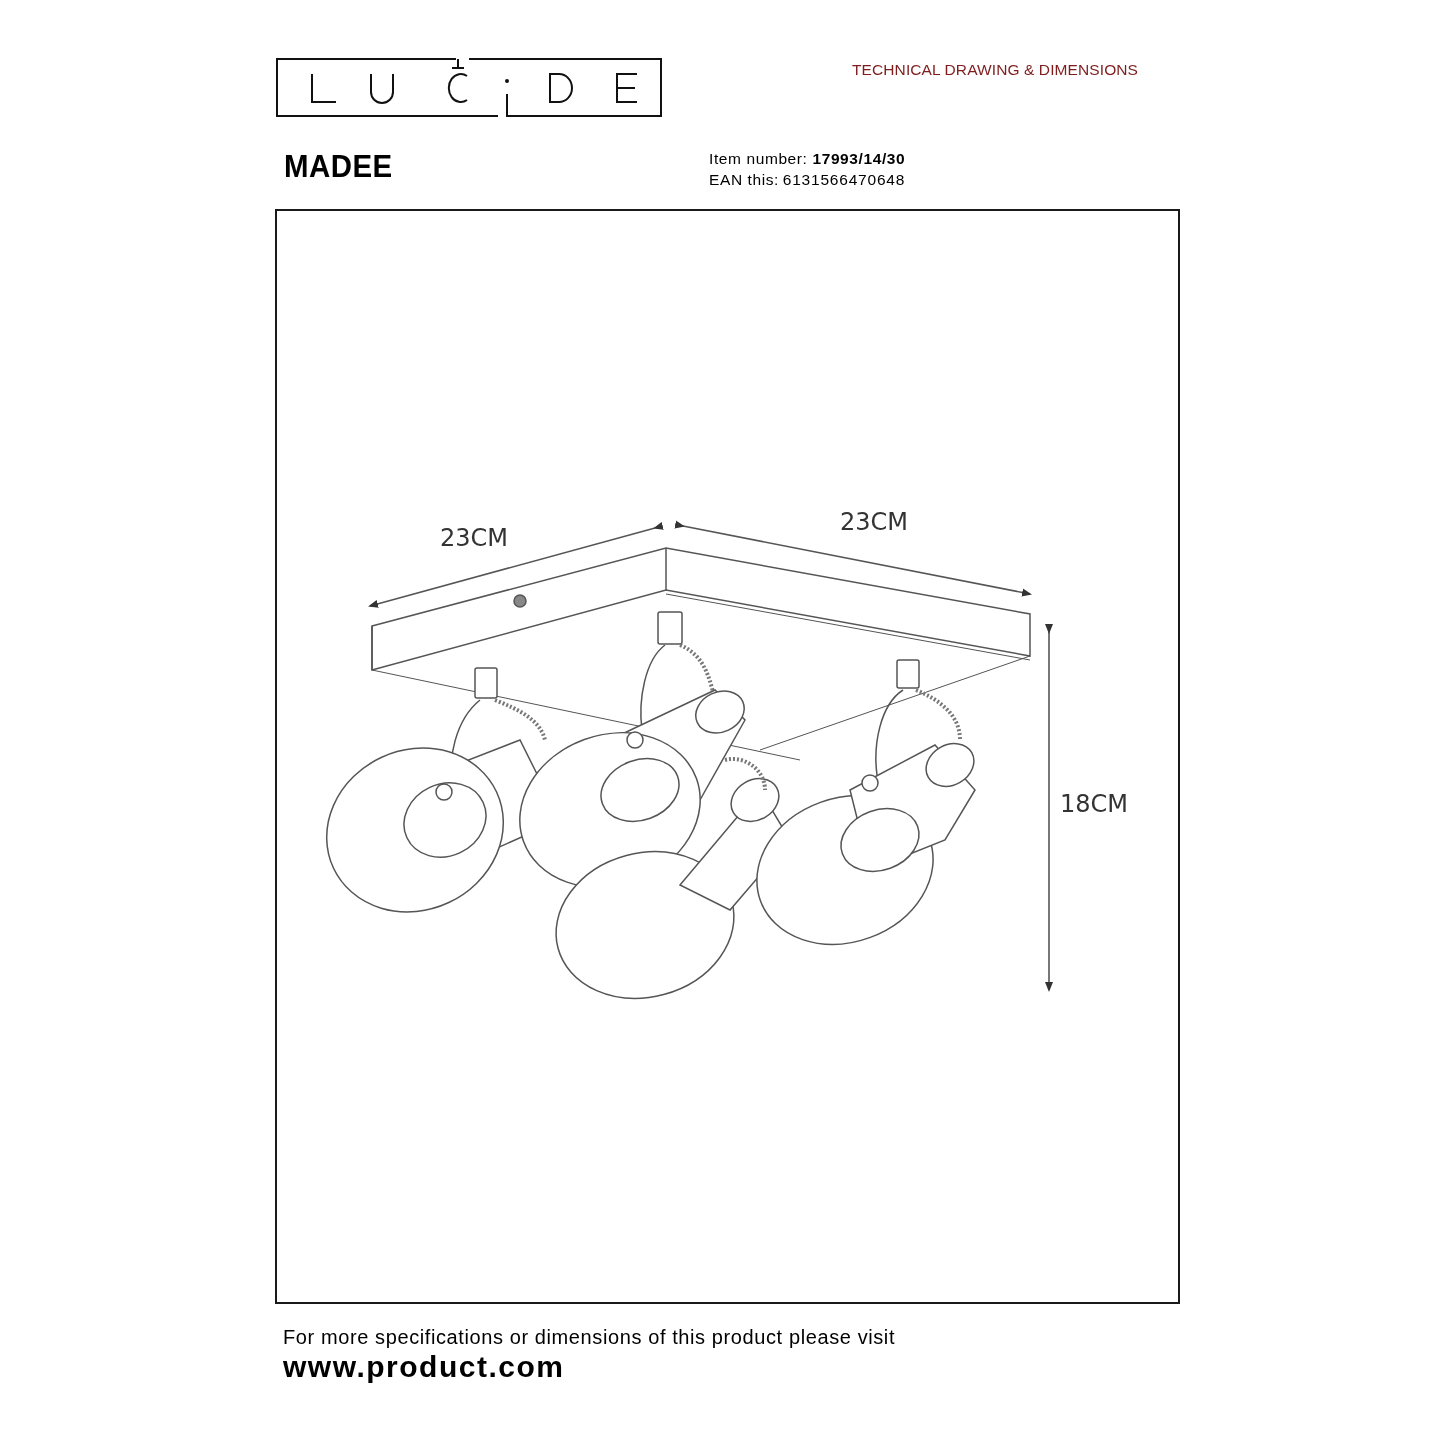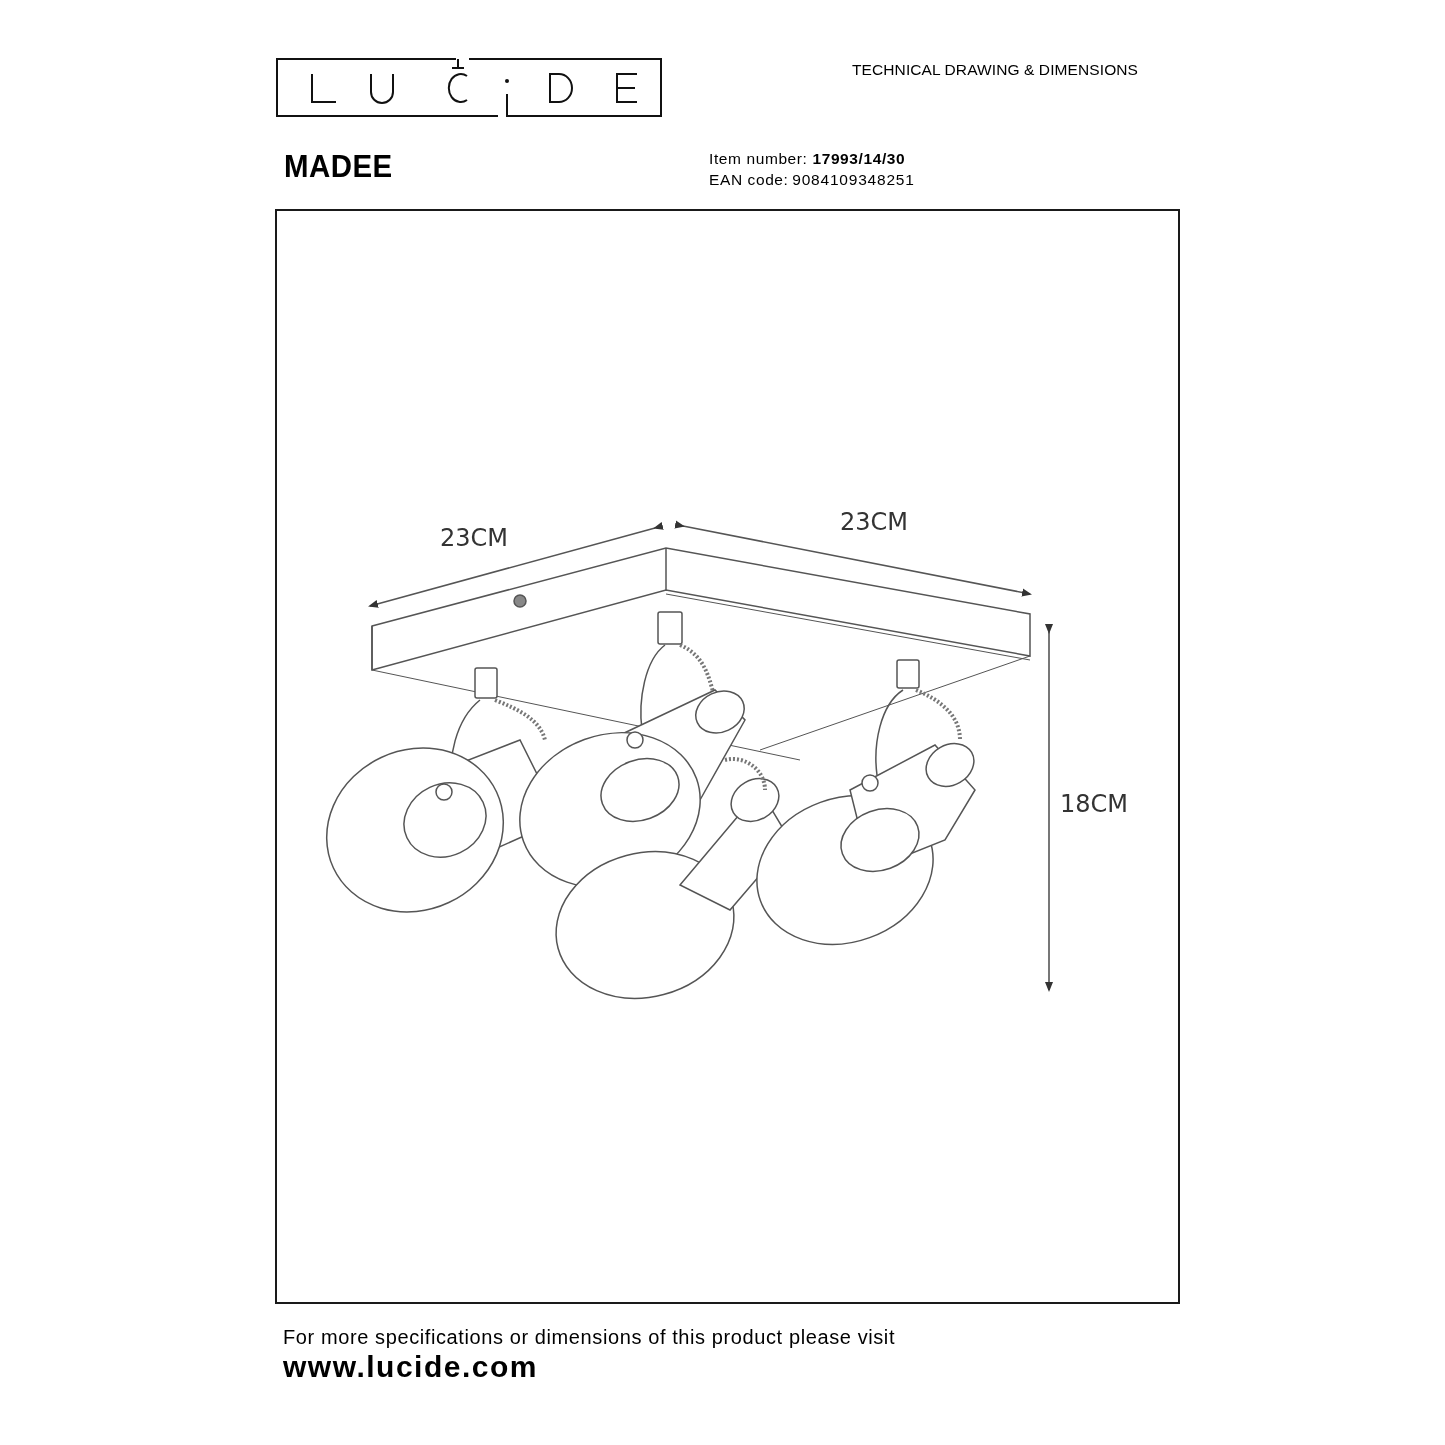--- a/index.html
+++ b/index.html
@@ -1,18 +1,18 @@
 <!DOCTYPE html>
 <html><head>
 <meta charset="utf-8">
 <style>
   html, body { margin:0; padding:0; background:#ffffff; }
   body { width:1445px; height:1445px; position:relative; overflow:hidden; font-family:"Liberation Sans", sans-serif; color:#000; }
   .logo { position:absolute; left:276px; top:58px; width:386px; height:60px; }
-  .doc-type { position:absolute; left:852px; top:61px; font-size:15.5px; letter-spacing:0.1px; color:#000000; white-space:nowrap; }
+  .doc-type { position:absolute; left:852px; top:61px; font-size:15.5px; letter-spacing:0.1px; color:#7f1d1d; white-space:nowrap; }
   .product-name { position:absolute; left:284px; top:148px; font-size:32px; font-weight:bold; transform:scaleX(0.92); transform-origin:left top; letter-spacing:0.5px; }
   .item-info { position:absolute; left:709px; top:148px; font-size:15.5px; line-height:21px; white-space:nowrap; }
   .item-info b { font-weight:normal; letter-spacing:0.6px; }
   .item-info .val { font-weight:bold; letter-spacing:0.6px;text-align:center; }
   .item-info .ean-val { font-weight:normal; letter-spacing:0.8px; }
   .frame { position:absolute; left:275px; top:209px; width:901px; height:1091px; border:2px solid #1a1a1a; }
   .drawing { position:absolute; left:0; top:0; width:1445px; height:1445px; }
   .footer-line { position:absolute; left:283px; top:1326px; font-size:20px; font-weight:normal; letter-spacing:0.6px; white-space:nowrap; }
   .footer-url { position:absolute; left:283px; top:1350px; font-size:30px; font-weight:bold; letter-spacing:1.5px; white-space:nowrap; }
   .dim-label { font-family:"DejaVu Sans", sans-serif; font-size:24px; fill:#333; font-weight:normal; }
@@ -45,21 +45,21 @@
 
 <div class="doc-type">TECHNICAL DRAWING &amp; DIMENSIONS</div>
 
 <div class="product-name">MADEE</div>
 
 <div class="item-info">
   <div>
     <b>Item number</b><b>: </b><span class="val">17993/14/30</span>
   </div>
   <div>
-    <b>EAN code</b><span>: </span><span class="ean-val">9084109348251</span>
+    <b>EAN this</b><span>: </span><span class="ean-val">6131566470648</span>
   </div>
 </div>
 
 <div class="frame"></div>
 
 <svg class="drawing" viewBox="0 0 1445 1445" xmlns="http://www.w3.org/2000/svg">
   <defs>
     <marker id="arr" markerWidth="10" markerHeight="10" refX="8" refY="5" orient="auto" markerUnits="userSpaceOnUse">
       <path d="M0,1 L10,5 L0,9 Z" fill="#333"></path>
     </marker>
@@ -121,13 +121,13 @@
       <ellipse cx="845" cy="870" rx="90" ry="72" transform="rotate(-20 845 870)"></ellipse>
       <path d="M850,790 L935,745 L975,790 L945,840 L870,870 Z"></path>
       <ellipse cx="950" cy="765" rx="25" ry="20" transform="rotate(-30 950 765)"></ellipse>
       <ellipse cx="880" cy="840" rx="40" ry="30" transform="rotate(-20 880 840)"></ellipse>
       <circle cx="870" cy="783" r="8"></circle>
     </g>
   </g>
 </svg>
 
 <div class="footer-line">For more specifications or dimensions of this product please visit</div>
-<div class="footer-url">www.lucide.com</div>
+<div class="footer-url">www.product.com</div>
 
 </body></html>

